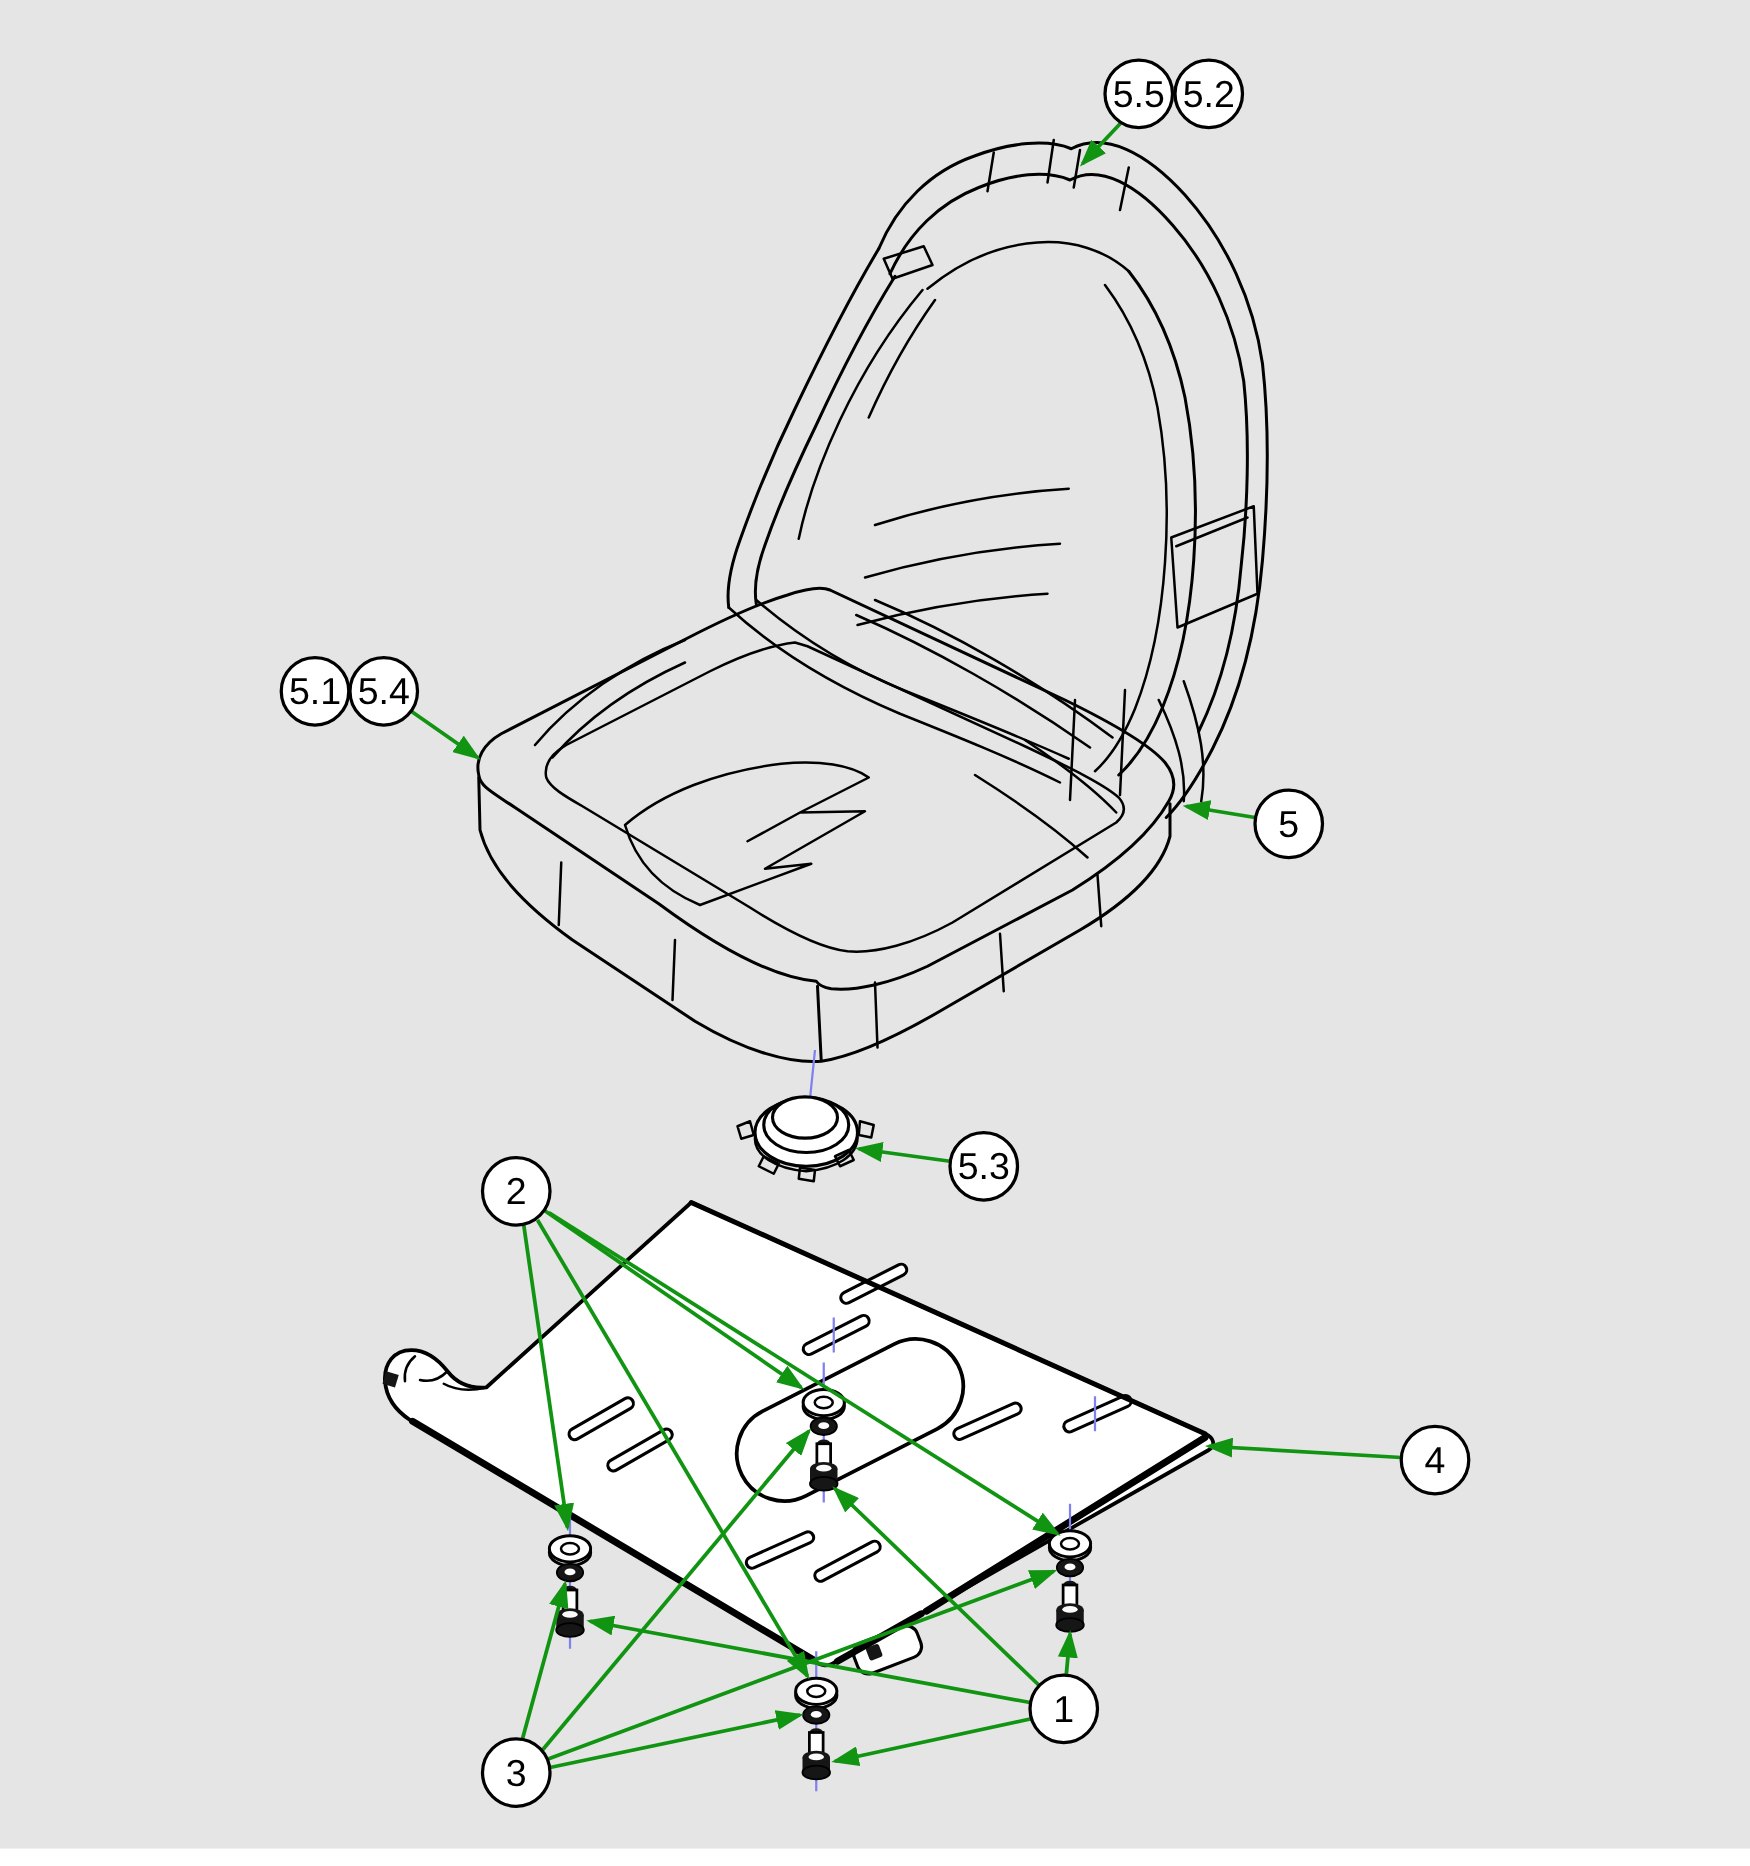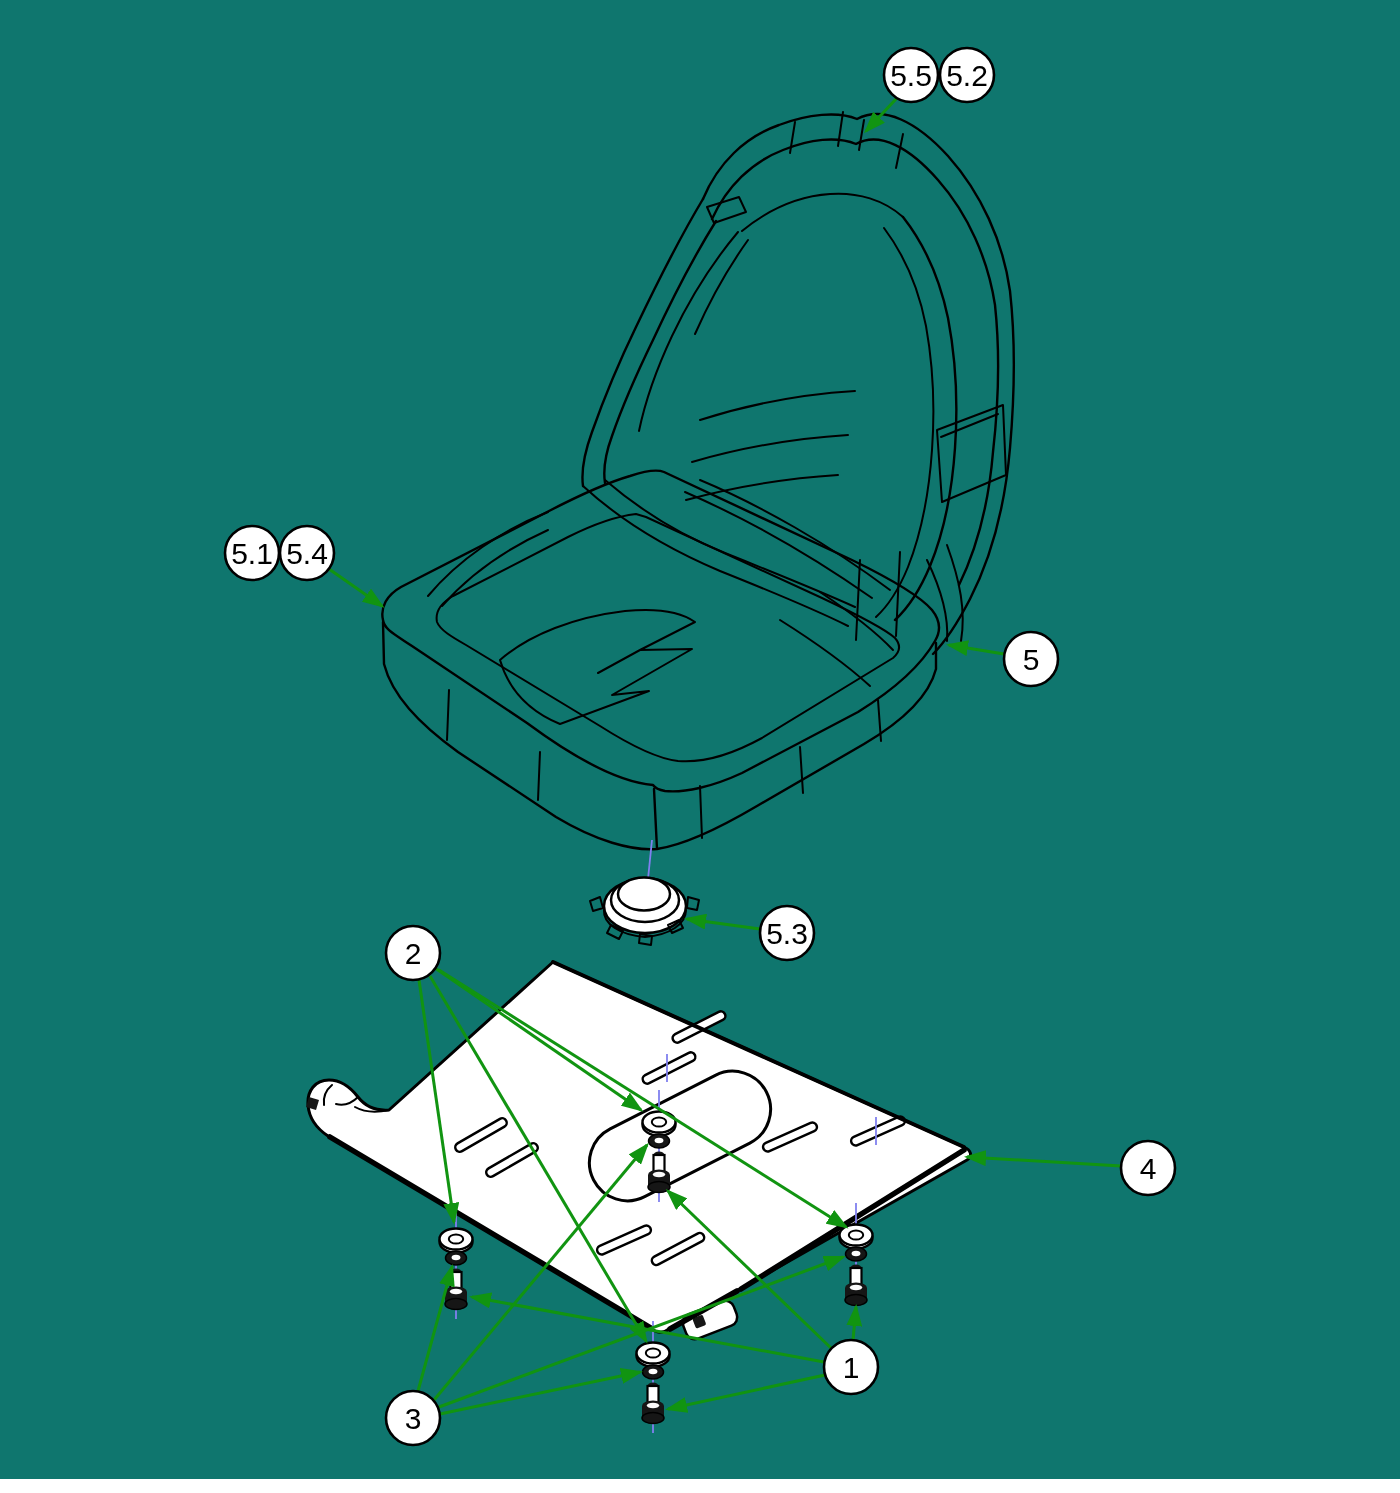--- a/index.html
+++ b/index.html
@@ -1,16 +1,16 @@
 <!DOCTYPE html>
 <html style="--green: #119411; --blue: #8080ef; --bfill: #ffffff; --bstroke: #000000;"><head>
 <meta charset="utf-8">
 <style>
   html,body{margin:0;padding:0;background:#ffffff;}
-  #stage{position:relative;width:1400px;height:1479px;background:#0f766e;overflow:hidden;}
+  #stage{position:relative;width:1400px;height:1479px;background:#e5e5e5;overflow:hidden;}
   svg{display:block;}
   .ln{fill:none;stroke:#000;stroke-width:2.4;stroke-linecap:round;stroke-linejoin:round;}
   .ln2{fill:none;stroke:#000;stroke-width:2;stroke-linecap:round;stroke-linejoin:round;}
   .wh{fill:#fff;stroke:#000;stroke-width:2.5;stroke-linejoin:round;}
   .whk{fill:#fff;stroke:#000;stroke-width:3;stroke-linejoin:round;}
   .thick{fill:none;stroke:#000;stroke-width:5.5;stroke-linecap:round;}
   .med{fill:none;stroke:#000;stroke-width:4;stroke-linecap:round;}
   .dark{fill:#161616;stroke:none;}
   .cl{stroke:var(--blue,#8080ef);stroke-width:1.8;fill:none;}
   .wo{fill:#fff;stroke:#000;stroke-width:2.4;}

